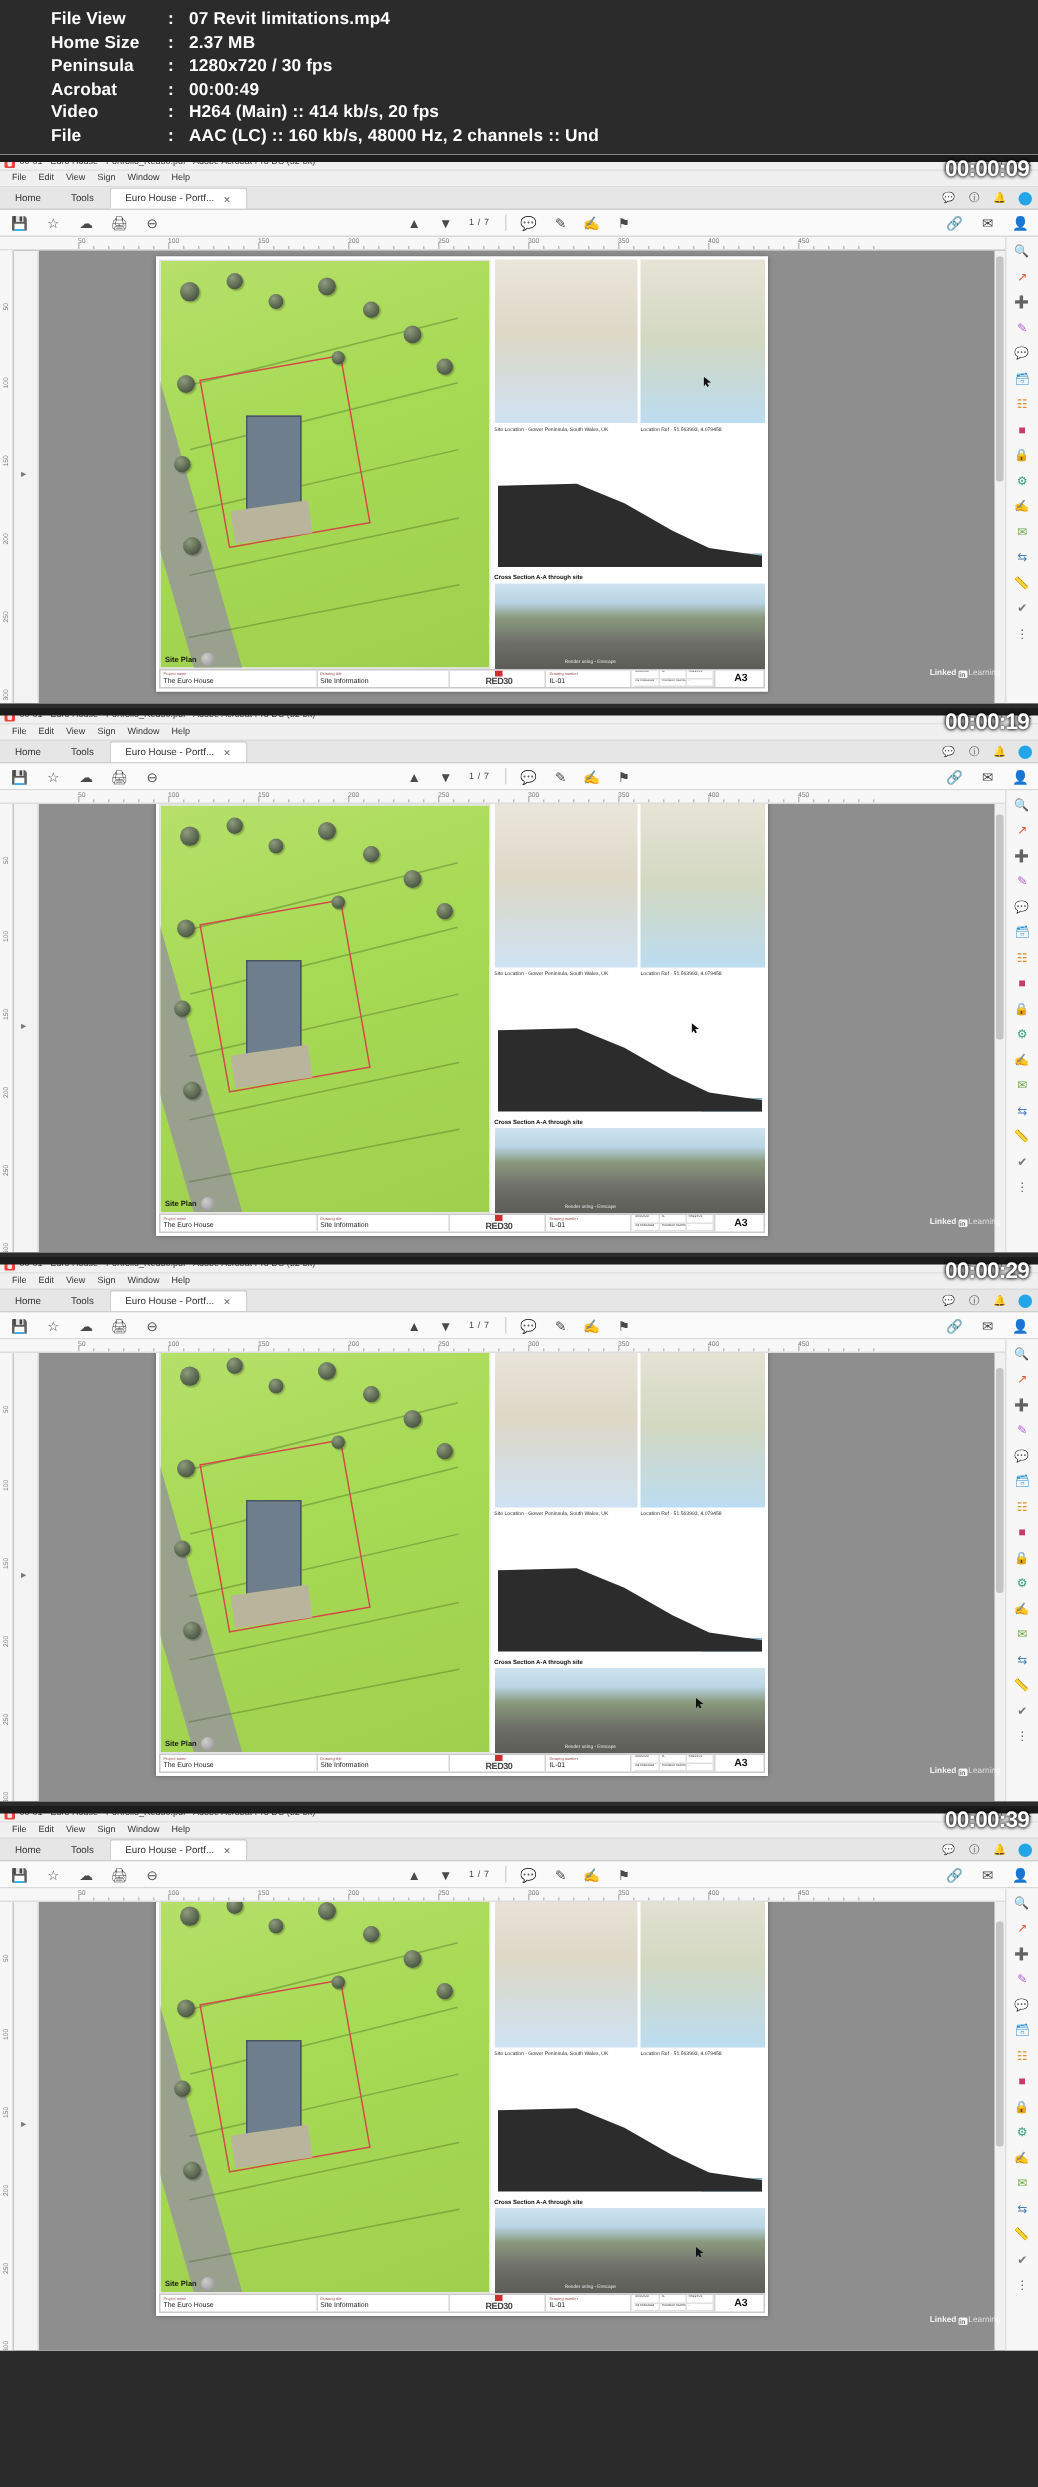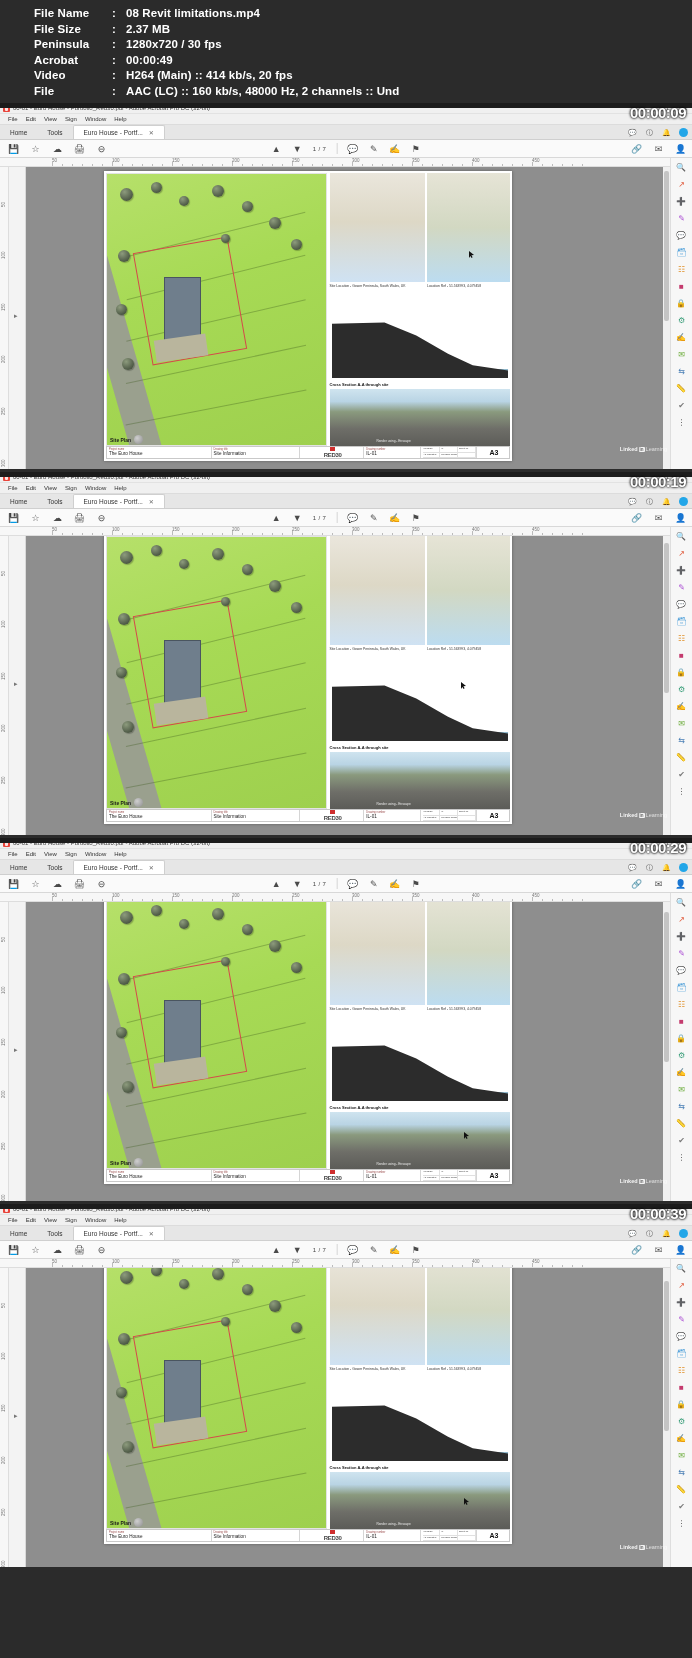--- a/index.html
+++ b/index.html
@@ -134,26 +134,26 @@
   .drive { position:absolute; background:#b9b59d; }
   .contour { position:absolute; height:1px; background:rgba(60,90,30,.35); }
   .redline { position:absolute; border:1px solid #d44a4a; }
   .roadedge { position:absolute; background:#9aa08e; }
 </style>
 </head>
 <body>
 
 <div class="meta">
   <div class="meta-row">
-    <span class="meta-key">File Name</span>
+    <span class="meta-key">File View</span>
     <span class="meta-colon">:</span>
-    <span class="meta-val">08 Revit limitations.mp4</span>
+    <span class="meta-val">07 Revit limitations.mp4</span>
   </div>
   <div class="meta-row">
-    <span class="meta-key">File Size</span>
+    <span class="meta-key">Home Size</span>
     <span class="meta-colon">:</span>
     <span class="meta-val">2.37 MB</span>
   </div>
   <div class="meta-row">
     <span class="meta-key">Peninsula</span>
     <span class="meta-colon">:</span>
     <span class="meta-val">1280x720 / 30 fps</span>
   </div>
   <div class="meta-row">
     <span class="meta-key">Acrobat</span>

